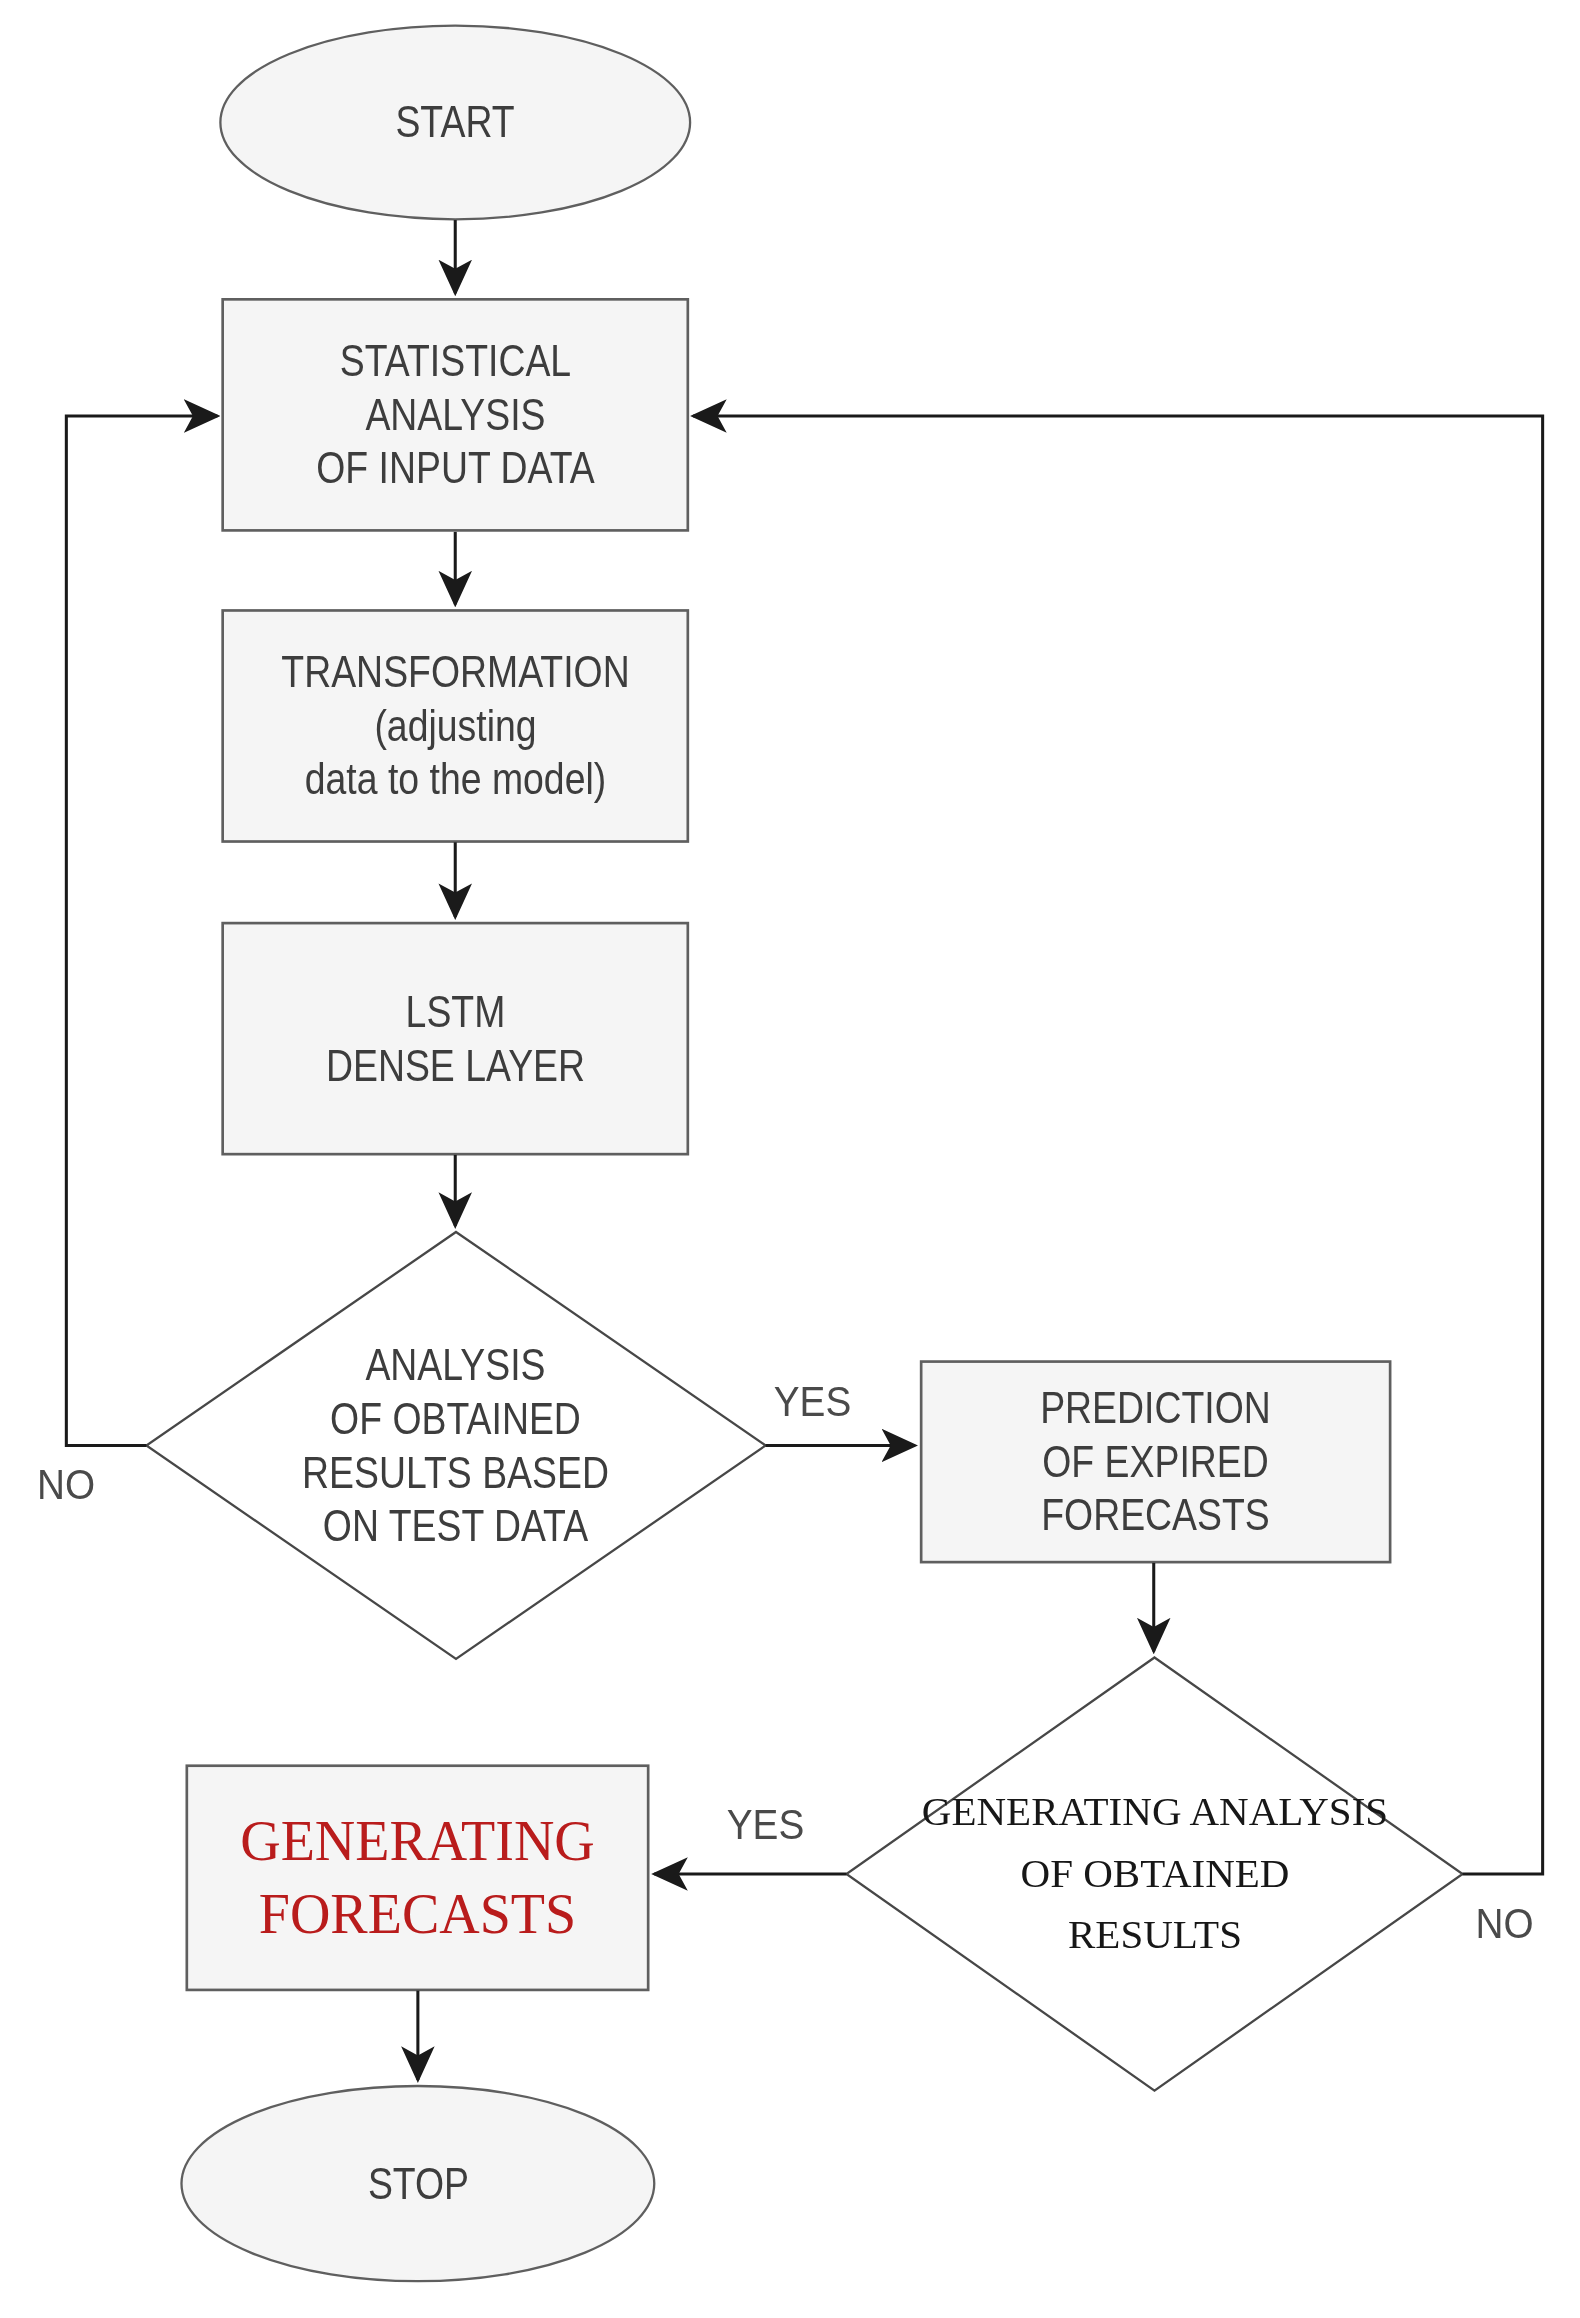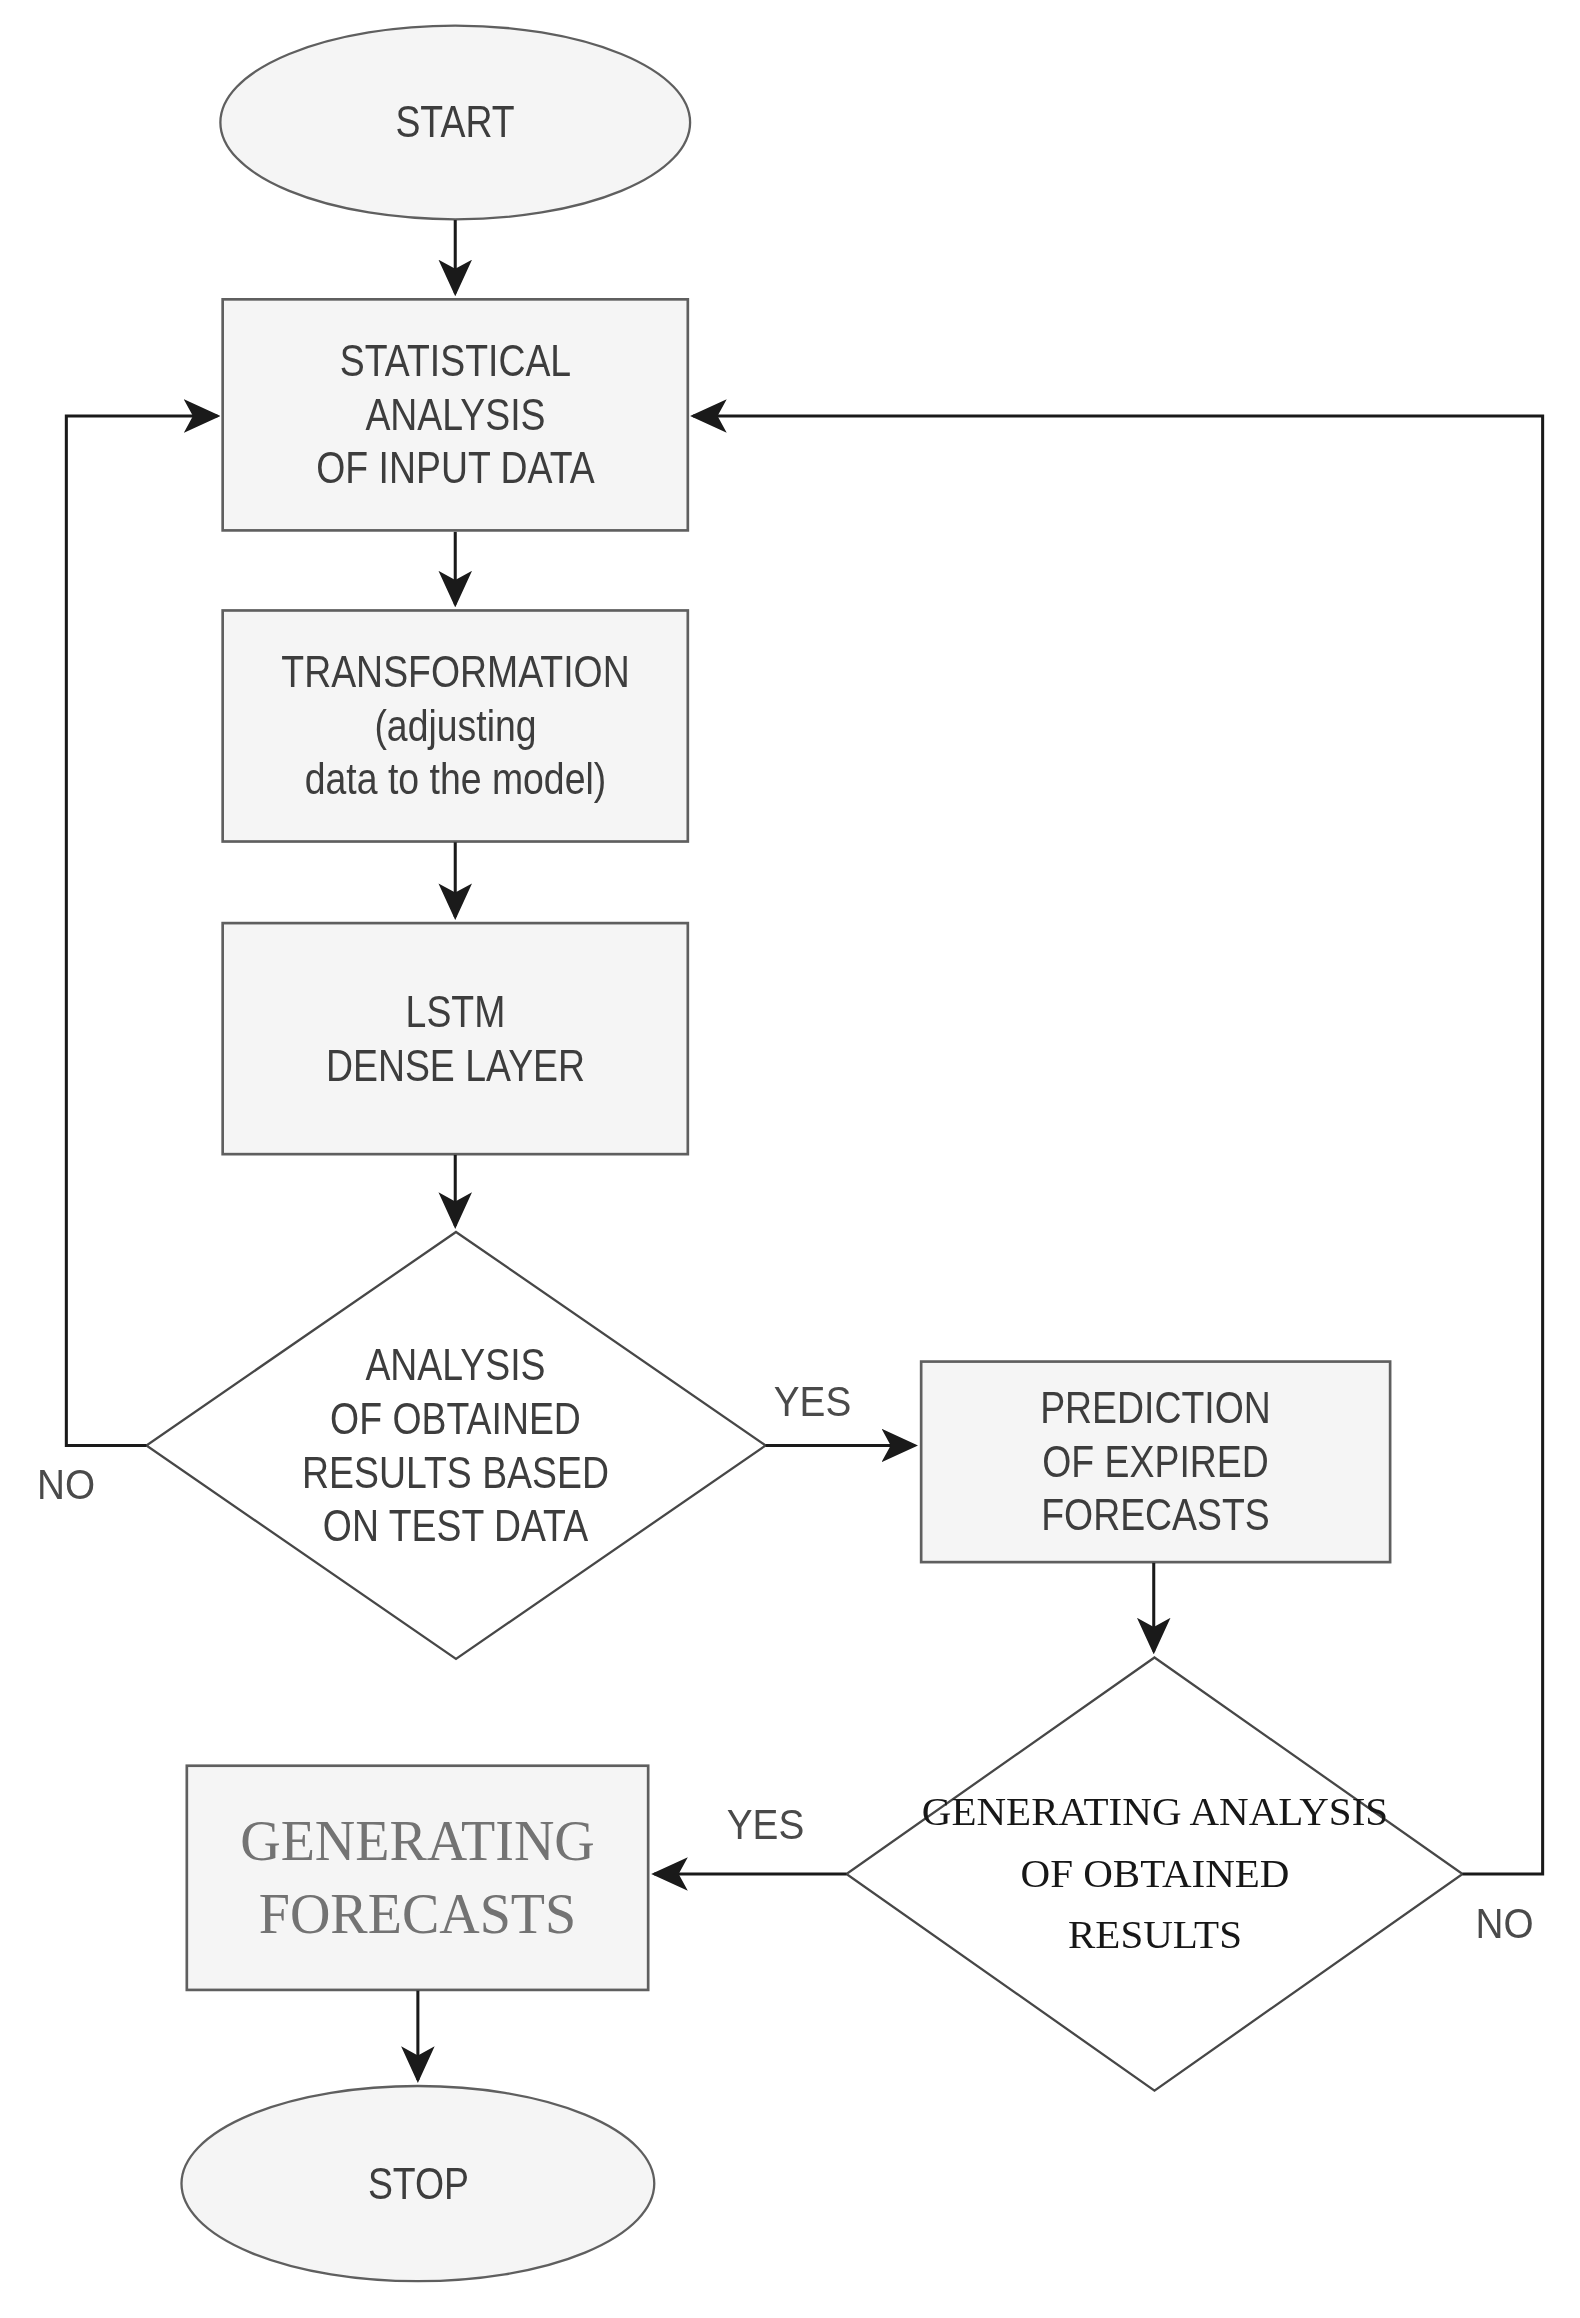--- a/index.html
+++ b/index.html
@@ -27,21 +27,21 @@
   }
   .edge-label {
     font-family:"Liberation Sans", sans-serif;
     font-size:43px; color:#4a4a4a;
     transform:scaleX(0.9);
     line-height:1;
   }
   .serif-big {
     font-family:"Liberation Serif", serif;
     font-size:56px; line-height:1.3;
-    color:#737373;
+    color:#b91c1c;
     border-radius:32px;
   }
   .serif-mid {
     font-family:"Liberation Serif", serif;
     font-size:41px; line-height:1.5;
     color:#171717;
   }
 </style>
 </head>
 <body>

